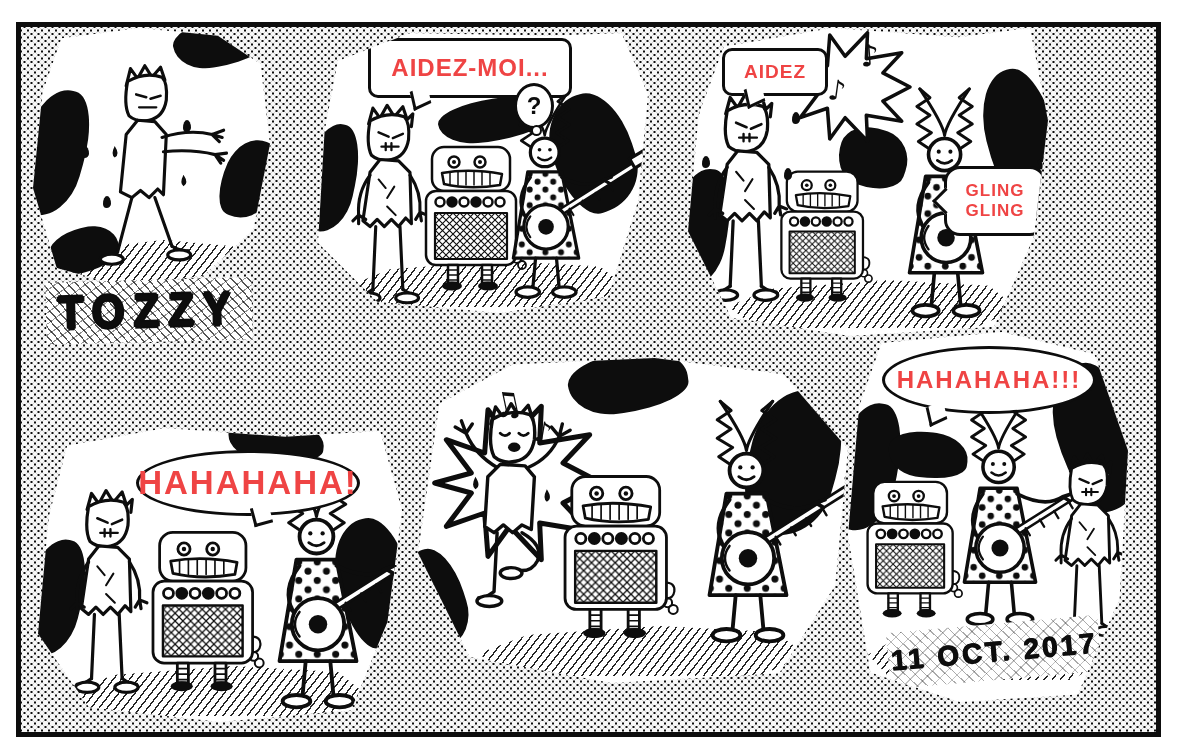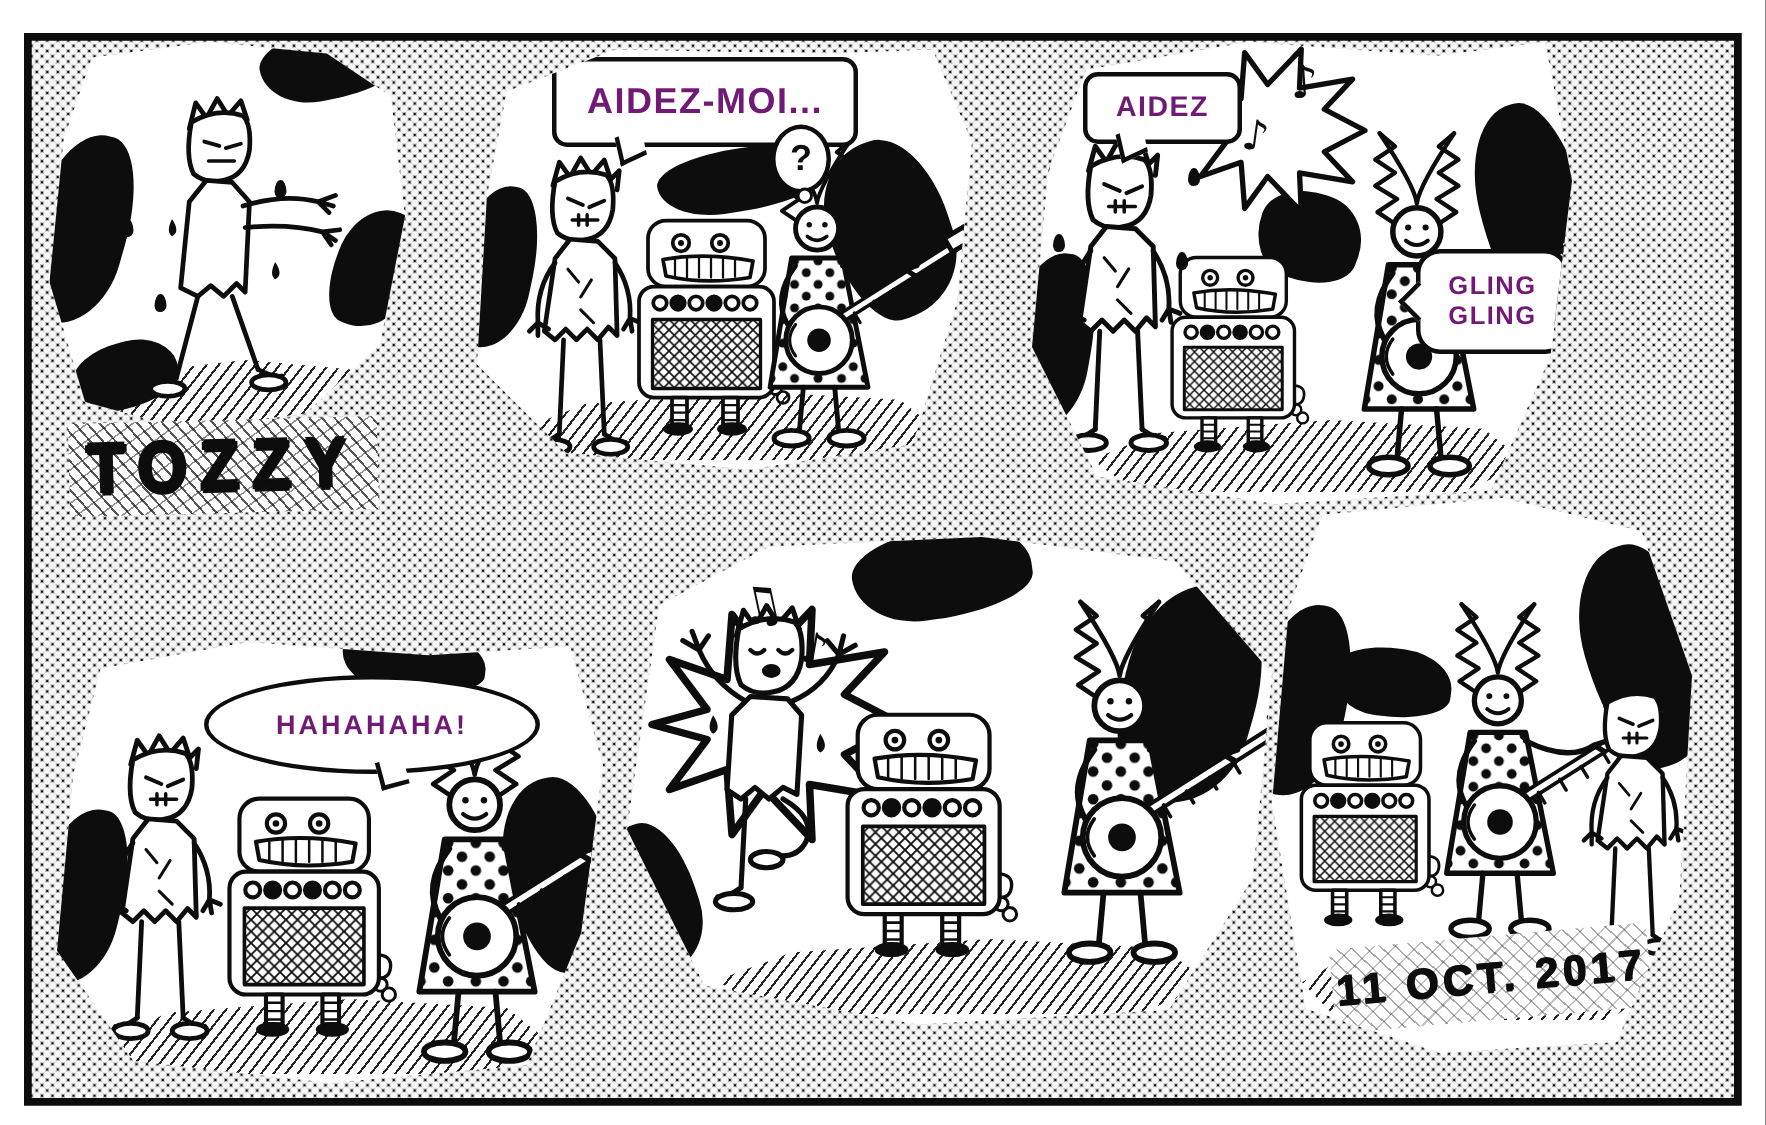--- a/index.html
+++ b/index.html
@@ -34,21 +34,21 @@
     clip-path:polygon(0 55%,15% 18%,55% 0,90% 12%,100% 60%,85% 100%,10% 100%);}
   .fig{position:absolute;z-index:2;overflow:visible;}
   .burst{position:absolute;z-index:2;overflow:visible;}
   .drop{position:absolute;width:8px;height:12px;background:#0d0d0d;z-index:3;
         border-radius:50% 50% 55% 45% / 65% 65% 35% 35%;}
   .note{position:absolute;z-index:3;color:#0d0d0d;font-weight:bold;
         font-family:"DejaVu Sans",sans-serif;}
 
   .bubble{position:absolute;background:#fff;border:3px solid #0d0d0d;z-index:5;
     display:flex;align-items:center;justify-content:center;text-align:center;
-    font-weight:bold;color:#701a75;}
+    font-weight:bold;color:#ef4444;}
   .bubble::after{content:'';position:absolute;width:16px;height:16px;background:#fff;
     border-left:3px solid #0d0d0d;border-bottom:3px solid #0d0d0d;}
   .rect{border-radius:10px;font-size:24px;letter-spacing:1px;}
   .oval{border-radius:50%;letter-spacing:2px;}
   .round{border-radius:16px;font-size:17px;line-height:1.15;letter-spacing:1px;}
   .tail-bl::after{left:20%;bottom:-12px;transform:rotate(-25deg) skewX(-12deg);}
   .tail-bc::after{left:52%;bottom:-12px;transform:rotate(-15deg);}
   .tail-l::after{left:-11px;top:50%;transform:translateY(-50%) rotate(45deg);}
   .qbubble{position:absolute;z-index:5;background:#fff;border:3px solid #0d0d0d;
     border-radius:50%;display:flex;align-items:center;justify-content:center;
@@ -279,21 +279,21 @@
   <div class="ground" style="left:30px;top:238px;width:300px;height:50px"></div>
   <svg class="fig" style="left:20px;top:58px;width:102px;height:219px">
       <use href="#fig-zombie-stand"></use>
     </svg>
   <svg class="fig" style="left:106px;top:100px;width:122px;height:166px">
       <use href="#fig-amp"></use>
     </svg>
   <svg class="fig" style="left:200px;top:36px;width:200px;height:262px">
       <use href="#fig-guitarist"></use>
     </svg>
-  <div class="bubble oval tail-bc" style="left:98px;top:22px;width:218px;height:60px;font-size:18px">
+  <div class="bubble oval tail-bc" style="left:98px;top:22px;width:218px;height:60px;font-size:33px">
     <span>HAHAHAHA!</span>
   </div>
 </div>
 
 <div class="panel" id="p5">
   <div class="blotch" style="left:150px;top:-6px;width:120px;height:60px;transform:rotate(-8deg)"></div>
   <div class="blotch" style="left:330px;top:30px;width:90px;height:150px;transform:rotate(16deg)"></div>
   <div class="blotch" style="left:-10px;top:190px;width:56px;height:100px;transform:rotate(-18deg)"></div>
   <div class="ground" style="left:60px;top:268px;width:330px;height:50px"></div>
   <svg class="burst" style="left:0;top:10px;width:200px;height:230px">
@@ -319,16 +319,19 @@
   <div class="ground" style="left:20px;top:292px;width:240px;height:56px"></div>
   <svg class="fig" style="left:12px;top:146px;width:104px;height:142px">
       <use href="#fig-amp"></use>
     </svg>
   <svg class="fig" style="left:78px;top:68px;width:185px;height:242px">
       <use href="#fig-guitarist"></use>
     </svg>
   <svg class="fig" style="left:196px;top:118px;width:92px;height:197px">
       <use href="#fig-zombie-stand"></use>
     </svg>
+  <div class="bubble oval tail-bl" style="left:34px;top:14px;width:208px;height:62px;font-size:24px">
+    <span>HAHAHAHA!!!</span>
+  </div>
   <div class="date-stamp">
     <span class="date-text">11 OCT. 2017</span>
   </div>
 </div>
 
 </body></html>

